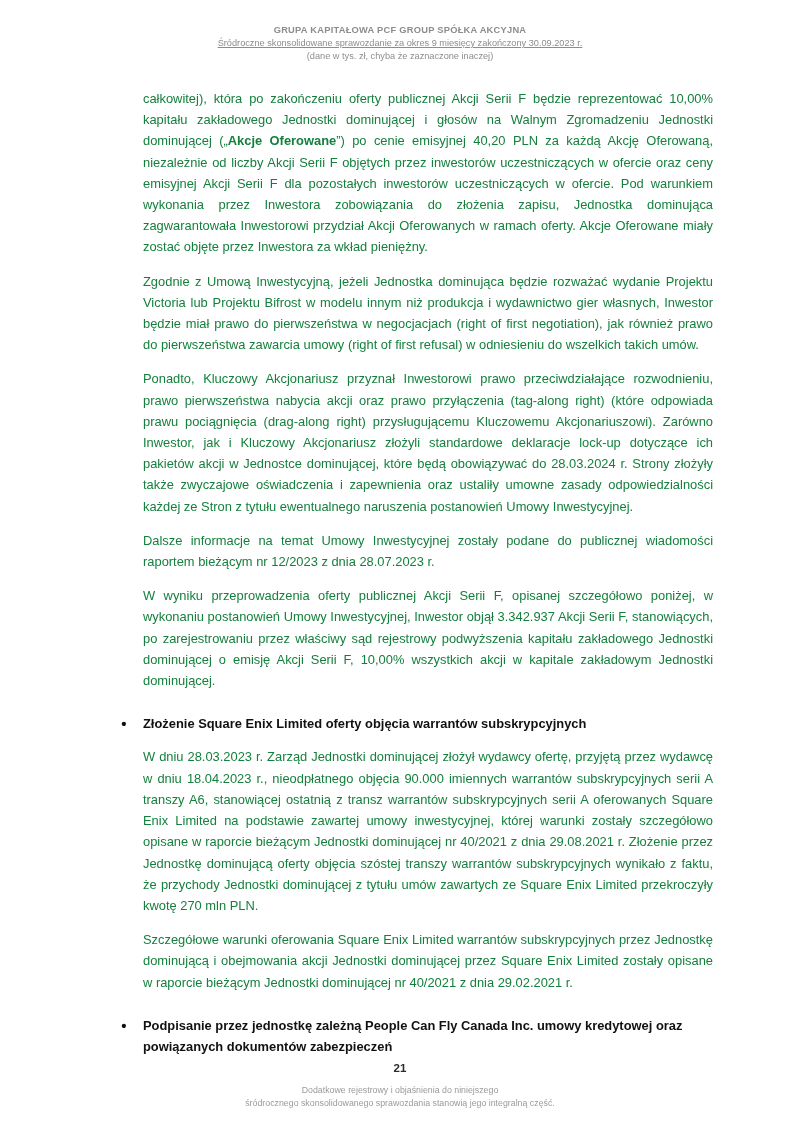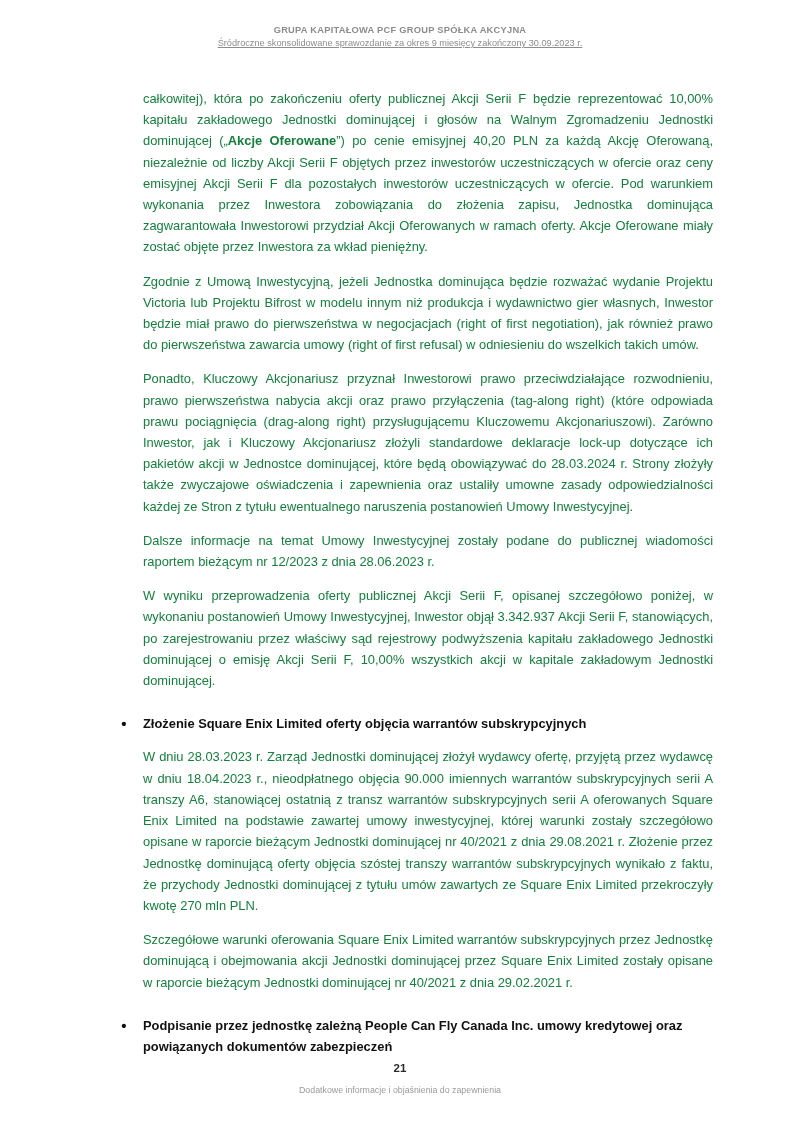--- a/index.html
+++ b/index.html
@@ -126,31 +126,32 @@
   }
 </style>
 </head>
 <body>
 
 <div class="page">
 
   <div class="doc-header">
     <div class="hdr-line1">GRUPA KAPITAŁOWA PCF GROUP SPÓŁKA AKCYJNA</div>
     <div class="hdr-line2">Śródroczne skonsolidowane sprawozdanie za okres 9 miesięcy zakończony 30.09.2023 r.</div>
+    <div class="hdr-line3">(dane w tys. zł, chyba że zaznaczone inaczej)</div>
   </div>
 
   <div class="content">
 
     <p class="para"><span>całkowitej), która po zakończeniu oferty publicznej Akcji Serii F będzie reprezentować 10,00% kapitału zakładowego Jednostki dominującej i głosów na Walnym Zgromadzeniu Jednostki dominującej („</span><b>Akcje Oferowane</b><span>”) po cenie emisyjnej 40,20 PLN za każdą Akcję Oferowaną, niezależnie od liczby Akcji Serii F objętych przez inwestorów uczestniczących w ofercie oraz ceny emisyjnej Akcji Serii F dla pozostałych inwestorów uczestniczących w ofercie. Pod warunkiem wykonania przez Inwestora zobowiązania do złożenia zapisu, Jednostka dominująca zagwarantowała Inwestorowi przydział Akcji Oferowanych w ramach oferty. Akcje Oferowane miały zostać objęte przez Inwestora za wkład pieniężny.</span></p>
 
     <p class="para">Zgodnie z Umową Inwestycyjną, jeżeli Jednostka dominująca będzie rozważać wydanie Projektu Victoria lub Projektu Bifrost w modelu innym niż produkcja i wydawnictwo gier własnych, Inwestor będzie miał prawo do pierwszeństwa w negocjacjach (right of first negotiation), jak również prawo do pierwszeństwa zawarcia umowy (right of first refusal) w odniesieniu do wszelkich takich umów.</p>
 
     <p class="para">Ponadto, Kluczowy Akcjonariusz przyznał Inwestorowi prawo przeciwdziałające rozwodnieniu, prawo pierwszeństwa nabycia akcji oraz prawo przyłączenia (tag-along right) (które odpowiada prawu pociągnięcia (drag-along right) przysługującemu Kluczowemu Akcjonariuszowi). Zarówno Inwestor, jak i Kluczowy Akcjonariusz złożyli standardowe deklaracje lock-up dotyczące ich pakietów akcji w Jednostce dominującej, które będą obowiązywać do 28.03.2024 r. Strony złożyły także zwyczajowe oświadczenia i zapewnienia oraz ustaliły umowne zasady odpowiedzialności każdej ze Stron z tytułu ewentualnego naruszenia postanowień Umowy Inwestycyjnej.</p>
 
-    <p class="para">Dalsze informacje na temat Umowy Inwestycyjnej zostały podane do publicznej wiadomości raportem bieżącym nr 12/2023 z dnia 28.06.2023 r.</p>
+    <p class="para">Dalsze informacje na temat Umowy Inwestycyjnej zostały podane do publicznej wiadomości raportem bieżącym nr 12/2023 z dnia 28.07.2023 r.</p>
 
     <p class="para">W wyniku przeprowadzenia oferty publicznej Akcji Serii F, opisanej szczegółowo poniżej, w wykonaniu postanowień Umowy Inwestycyjnej, Inwestor objął 3.342.937 Akcji Serii F, stanowiących, po zarejestrowaniu przez właściwy sąd rejestrowy podwyższenia kapitału zakładowego Jednostki dominującej o emisję Akcji Serii F, 10,00% wszystkich akcji w kapitale zakładowym Jednostki dominującej.</p>
 
     <div class="bullet-item block-gap-top">
       <p class="bullet-heading">
         <span class="bullet-dot">•</span>
         <span>Złożenie Square Enix Limited oferty objęcia warrantów subskrypcyjnych</span>
       </p>
     </div>
 
@@ -163,16 +164,17 @@
         <span class="bullet-dot">•</span>
         <span>Podpisanie przez jednostkę zależną People Can Fly Canada Inc. umowy kredytowej oraz powiązanych dokumentów zabezpieczeń</span>
       </p>
     </div>
 
   </div>
 
   <div class="page-number">21</div>
 
   <div class="doc-footer">
-    <div>Dodatkowe informacje i objaśnienia do zapewnienia</div>
+    <div>Dodatkowe rejestrowy i objaśnienia do niniejszego</div>
+    <div>śródrocznego skonsolidowanego sprawozdania  stanowią jego integralną część.</div>
   </div>
 
 </div>
 
 </body></html>

